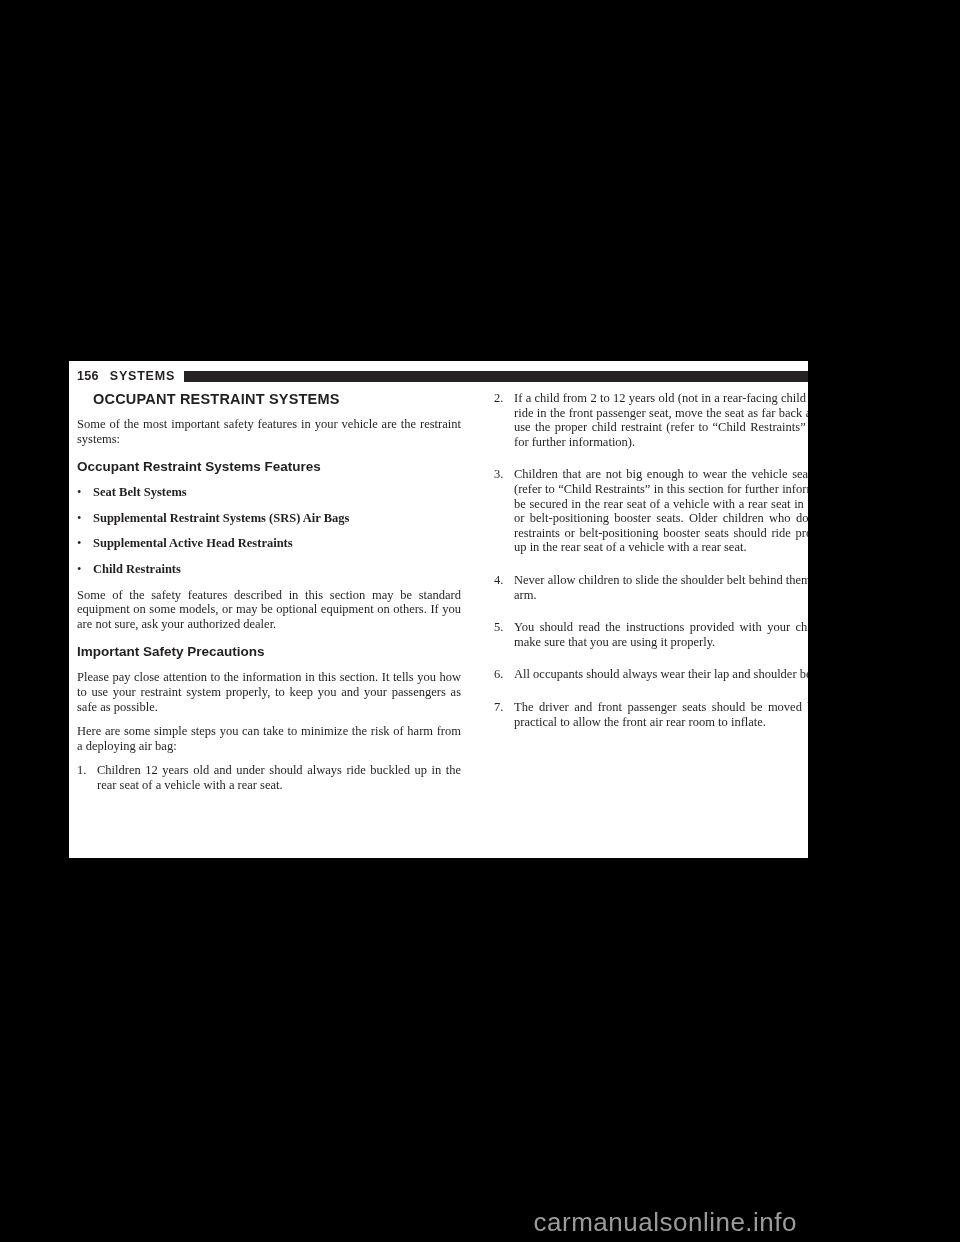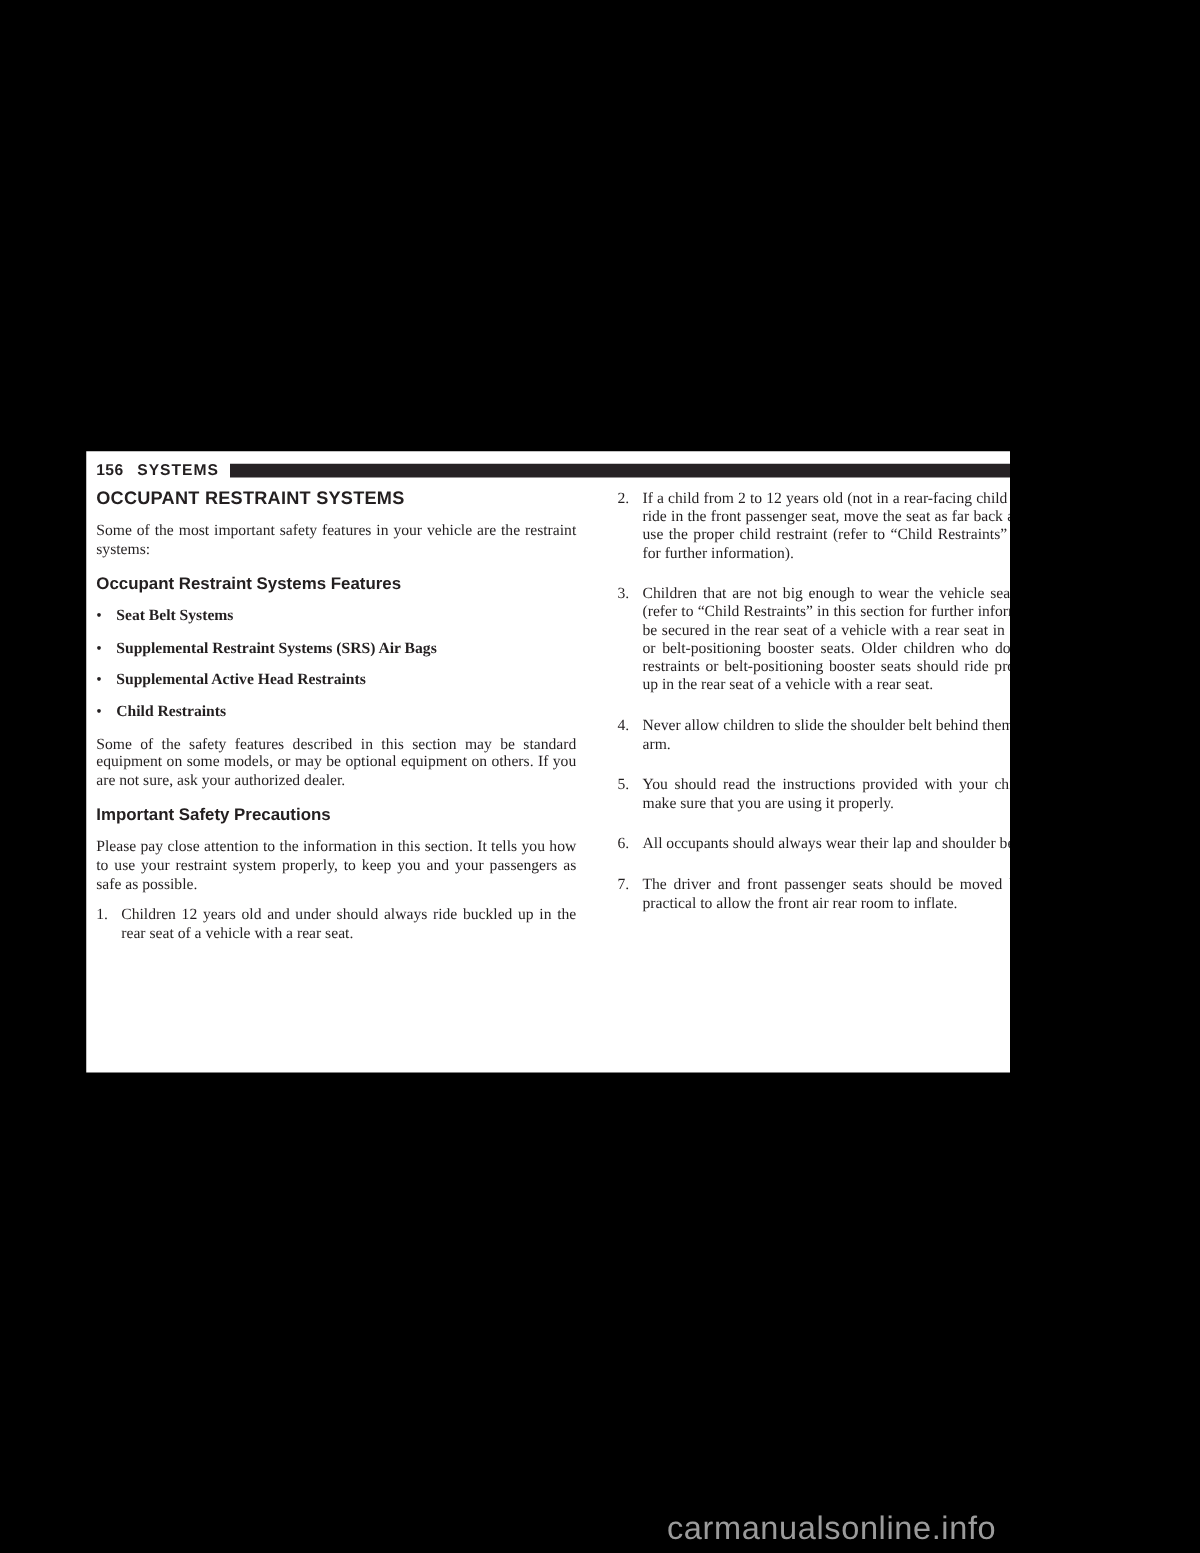--- a/index.html
+++ b/index.html
@@ -48,21 +48,21 @@
   .columns { display:flex; }
   .col-left  { width:384px; }
   .col-gap   { width:33px; flex:none; }
   .col-right { width:388px; padding-top:3px; }
 
   .doc-title {
     font-family:"Liberation Sans", sans-serif;
     font-weight:bold;
     font-size:14.5px;
     letter-spacing:0.2px;
-    margin:3px 0 10px 0;
+    margin:3px 0 10px 16px;
   }
   .subheading {
     font-family:"Liberation Sans", sans-serif;
     font-weight:bold;
     font-size:13.5px;
     margin:13px 0 11px 0;
   }
   .body-p {
     font-size:12.5px;
     line-height:14.6px;
@@ -145,20 +145,21 @@
             <span>Child Restraints</span>
           </li>
         </ul>
 
         <p class="body-p">Some of the safety features described in this section may be standard equipment on some models, or may be optional equipment on others. If you are not sure, ask your authorized dealer.</p>
 
         <div class="subheading">Important Safety Precautions</div>
 
         <p class="body-p">Please pay close attention to the information in this section. It tells you how to use your restraint system properly, to keep you and your passengers as safe as possible.</p>
 
+        <p class="body-p">Here are some simple steps you can take to minimize the risk of harm from a deploying air bag:</p>
 
         <div class="step">
           <span class="step-num">1.</span>
           <div class="step-text">Children 12 years old and under should always ride buckled up in the rear seat of a vehicle with a rear seat.</div>
         </div>
       </div>
 
       <div class="col-gap"></div>
 
       <div class="col-right">

